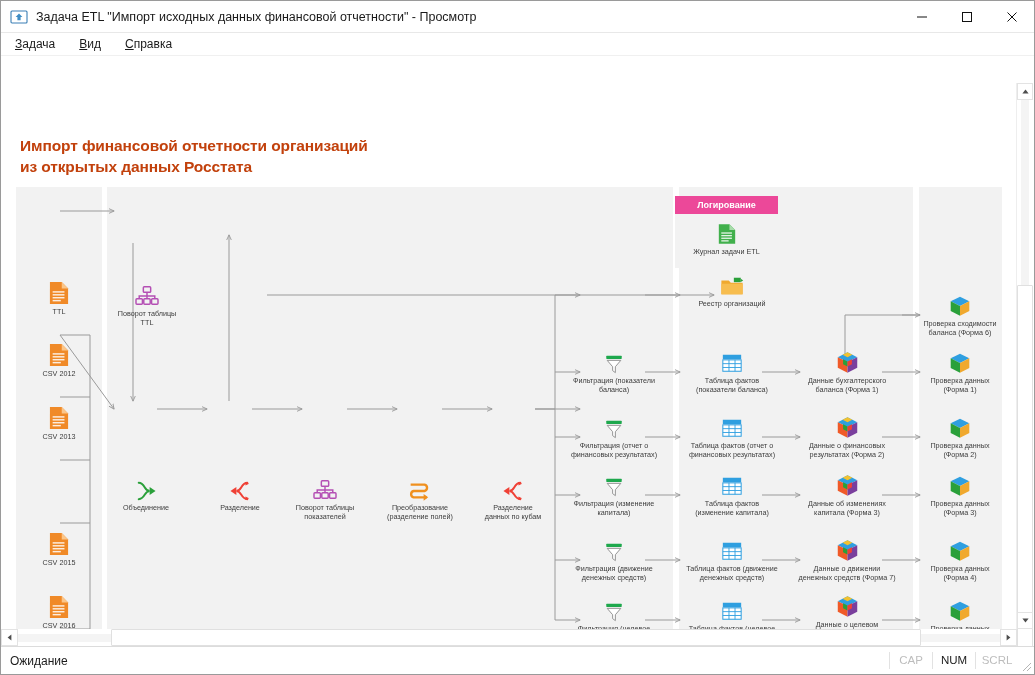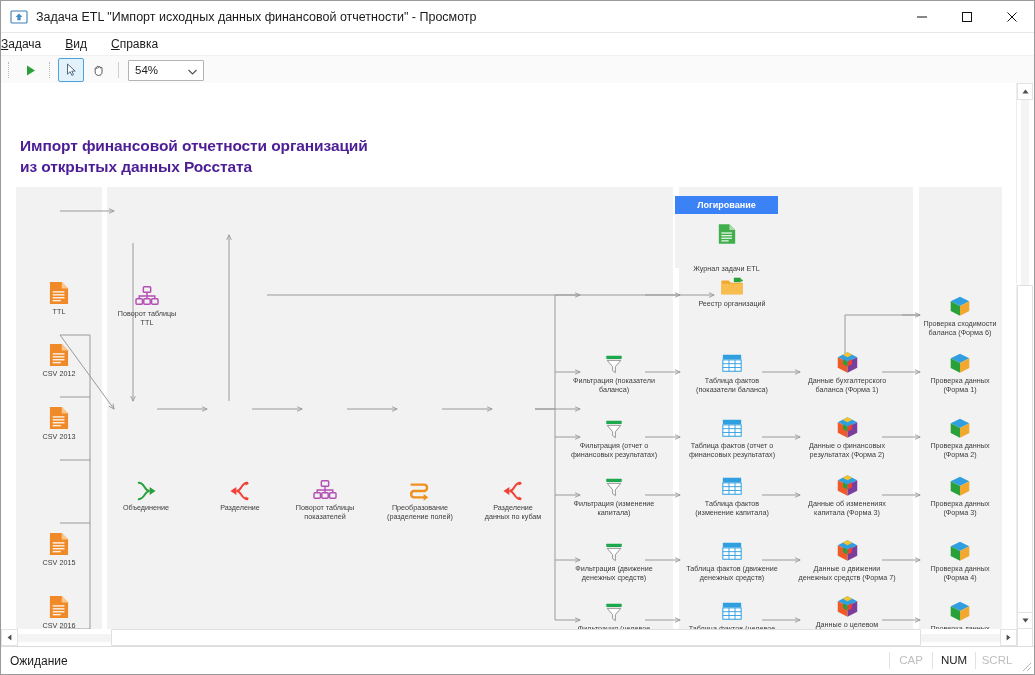--- a/index.html
+++ b/index.html
@@ -14,51 +14,51 @@
   
   .titlebar{height:31px;display:flex;align-items:center;background:#fff;border-bottom:1px solid #e8e8e8;position:relative;}
   .title-icon{width:18px;height:18px;margin-left:9px;margin-right:8px;flex:none;position:relative;}
   .title-icon svg{display:block;}
   .title-text{font-size:12.5px;color:#1a1a1a;white-space:nowrap;}
   .winbtns{position:absolute;right:0;top:0;height:31px;display:flex;}
   .winbtn{width:45px;height:31px;display:flex;align-items:center;justify-content:center;}
   .winbtn svg{display:block;}
 
   
-  .menubar{height:22px;display:flex;align-items:center;background:#fff;border-bottom:1px solid #f0f0f0;}
+  .menubar{height:22px;display:flex;align-items:center;background:#fff;padding-left:14px;border-bottom:1px solid #f0f0f0;}
   .menuitem{font-size:12px;color:#1c1c1c;margin-right:24px;white-space:nowrap;}
   .menuitem span{text-decoration:underline;}
 
   
   .toolbar{height:28px;display:flex;align-items:center;background:#fafafa;border-bottom:1px solid #d6d6d6;padding-left:2px;}
   .grip{width:7px;height:18px;margin:0 3px;position:relative;flex:none;}
   .grip::before{content:"";position:absolute;left:2px;top:1px;width:1px;height:16px;border-left:1px dotted #b9b9b9;}
   .tb-btn{width:24px;height:22px;display:flex;align-items:center;justify-content:center;margin:0 1px;border:1px solid transparent;border-radius:2px;flex:none;}
   .tb-btn.active{border:1px solid #4aa3df;background:#e3f1fb;}
   .tb-sep{width:1px;height:16px;background:#cfcfcf;margin:0 5px;flex:none;}
   .zoombox{width:74px;height:19px;border:1px solid #b4b4b4;background:#fff;display:flex;align-items:center;justify-content:space-between;margin-left:4px;border-radius:1px;flex:none;}
   .zoombox .zv{font-size:11.5px;color:#222;padding-left:6px;}
   .zoombox .zarrow{padding-right:6px;}
 
   
   .canvas-wrap{position:absolute;left:0;top:82px;right:0;bottom:45px;background:#fff;}
   .canvas{position:absolute;left:1px;top:0px;width:1000px;height:548px;background:#fff;overflow:hidden;}
 
-  .diagram-title{position:absolute;left:18px;top:52px;font-size:15.5px;font-weight:bold;color:#4c1d95;line-height:21px;letter-spacing:-0.1px;}
+  .diagram-title{position:absolute;left:18px;top:52px;font-size:15.5px;font-weight:bold;color:#c2410c;line-height:21px;letter-spacing:-0.1px;}
 
   .panel{position:absolute;background:#f2f2f2;}
 
   .node{position:absolute;width:96px;text-align:center;}
   .node .ico{height:26px;display:flex;align-items:flex-end;justify-content:center;}
   .node .lbl{font-size:7.2px;color:#3c3c3c;line-height:8.6px;margin-top:3px;white-space:pre-line;}
 
   .logbox{position:absolute;left:673px;top:113px;width:103px;height:72px;background:#f2f2f2;}
-  .logbox .hdr{height:18px;background:#3b82f6;color:#fff;font-size:9px;font-weight:bold;display:flex;align-items:center;justify-content:center;}
+  .logbox .hdr{height:18px;background:#ec4899;color:#fff;font-size:9px;font-weight:bold;display:flex;align-items:center;justify-content:center;}
   .logbox .bd{padding-top:9px;text-align:center;}
-  .logbox .bd .lbl{font-size:7.2px;color:#3c3c3c;margin-top:19px;}
+  .logbox .bd .lbl{font-size:7.2px;color:#3c3c3c;margin-top:2px;}
 
   
   .banner{position:absolute;left:14px;top:573px;height:26px;}
 
   
   .vscroll{position:absolute;right:1px;top:82px;width:16px;bottom:45px;background:#fff;border-left:1px solid #eee;}
   .vs-btn{position:absolute;left:0;width:16px;height:17px;background:#fff;border:1px solid #e3e3e3;box-sizing:border-box;display:flex;align-items:center;justify-content:center;}
   .vs-track{position:absolute;left:4px;top:17px;width:8px;bottom:17px;background:#f4f4f4;}
   .vs-thumb{position:absolute;left:0;width:16px;background:#fff;border:1px solid #e0e0e0;box-sizing:border-box;border-radius:1px;}
 
@@ -108,48 +108,20 @@
       </div>
     </div>
   </div>
 
   <div class="menubar">
     <div class="menuitem"><span>З</span>адача</div>
     <div class="menuitem"><span>В</span>ид</div>
     <div class="menuitem"><span>С</span>правка</div>
   </div>
 
-  <div class="toolbar">
-    <div class="grip"></div>
-    <div class="tb-btn">
-      <svg width="13" height="13" viewBox="0 0 13 13">
-          <path d="M3 1.5 L11 6.5 L3 11.5 Z" fill="#2aa03a"></path>
-        </svg>
-    </div>
-    <div class="grip"></div>
-    <div class="tb-btn active">
-      <svg width="13" height="14" viewBox="0 0 13 14">
-          <path d="M2.5 1 L2.5 11.2 L5.1 8.7 L6.9 12.4 L8.5 11.6 L6.8 8.1 L10.2 8.1 Z" fill="#ffffff" stroke="#4a6a86" stroke-width="1"></path>
-        </svg>
-    </div>
-    <div class="tb-btn">
-      <svg width="14" height="14" viewBox="0 0 14 14">
-        <path d="M3.2 8.6 L3.2 5.6 a0.85 0.85 0 0 1 1.7 0 l0 -1.5 a0.85 0.85 0 0 1 1.7 0 l0 0.4 a0.85 0.85 0 0 1 1.7 0 l0 0.7 a0.85 0.85 0 0 1 1.7 0 l0 3.9 c0 2.1 -1.3 3.3 -3.3 3.3 c-2 0 -3.5 -1.2 -3.5 -3.3 Z" fill="#fff" stroke="#444" stroke-width="0.9"></path>
-      </svg>
-    </div>
-    <div class="tb-sep"></div>
-    <div class="zoombox">
-      <div class="zv">54%</div>
-      <div class="zarrow">
-        <svg width="9" height="6" viewBox="0 0 9 6">
-            <path d="M0.5 1 L4.5 5 L8.5 1" fill="none" stroke="#555" stroke-width="1.2"></path>
-          </svg>
-      </div>
-    </div>
-  </div>
 
   <div class="canvas-wrap">
     <div class="canvas">
 
       <div class="diagram-title">
         <div>Импорт финансовой отчетности организаций</div>
         <div>из открытых данных Росстата</div>
       </div>
 
       <div class="panel" style="left:14px;top:104px;width:86px;height:465px;"></div>

